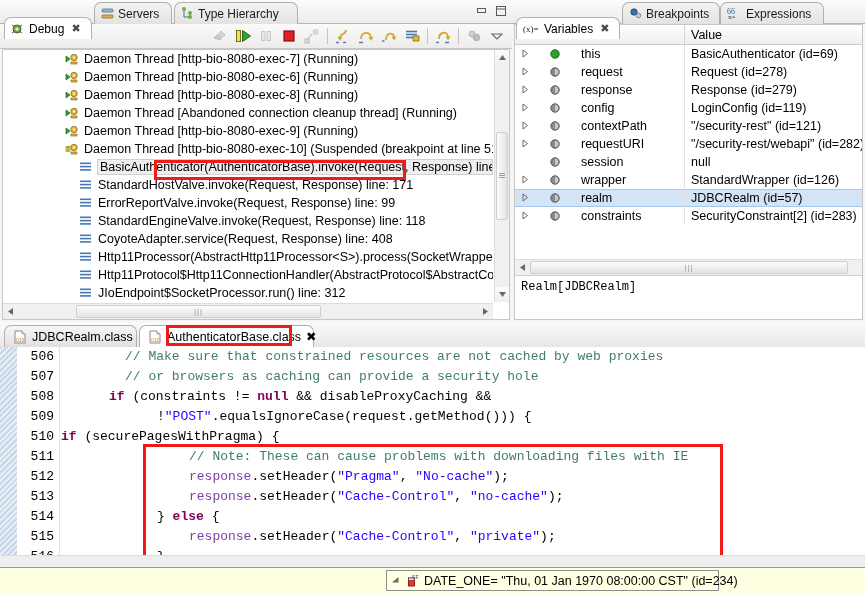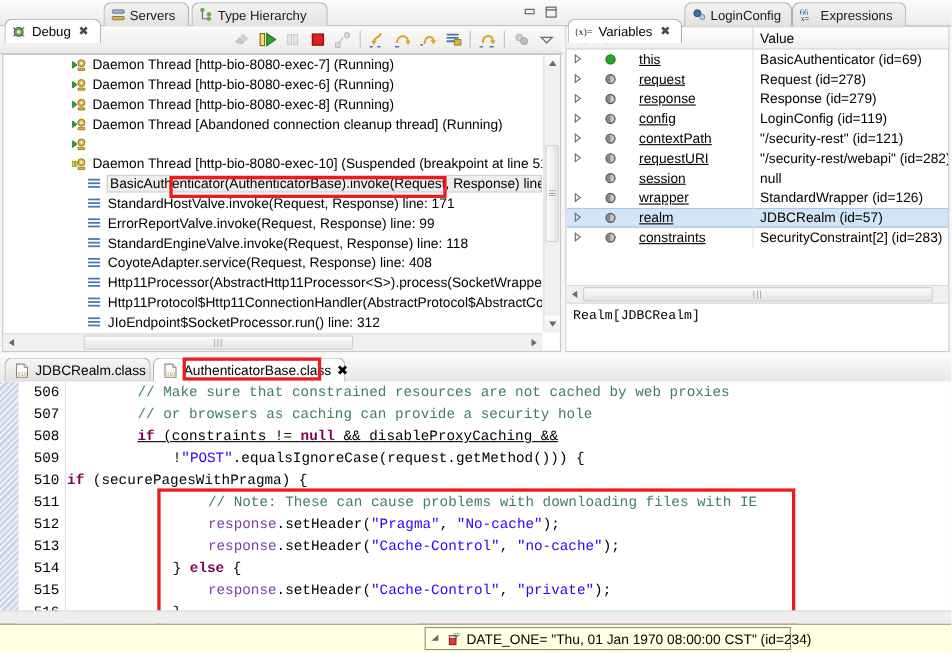--- a/index.html
+++ b/index.html
@@ -103,21 +103,21 @@
   
   .vhead {
     display: flex; height: 20px; font-size: 12.5px;
     background: linear-gradient(#ffffff,#f0efee);
     border-bottom: 1px solid #cfcdcb;
   }
   .vhead .c1 { width: 170px; padding-left: 6px; display: flex; align-items: center; border-right: 1px solid #d7d5d3; }
   .vhead .c2 { flex: 1; padding-left: 6px; display: flex; align-items: center; }
   .vrow { display: flex; height: 18px; font-size: 12.5px; align-items: center; }
   .vrow.selected { background: #d3e4f6; box-shadow: inset 0 1px 0 #a8c7e8, inset 0 -1px 0 #a8c7e8; }
-  .vrow .c1 { width: 170px; display: flex; align-items: center; gap: 17px; padding-left: 6px; border-right: 1px solid #e3e1df; height: 18px; text-decoration: underline; }
+  .vrow .c1 { width: 170px; display: flex; align-items: center; gap: 17px; padding-left: 6px; border-right: 1px solid #e3e1df; height: 18px; }
   .vrow .c2 { flex: 1; padding-left: 6px; white-space: nowrap; overflow: hidden; }
   .twisty { width: 11px; font-size: 9px; color: #5b5b5b; flex: none; }
   .detailpane {
     position: absolute; left: 0; right: 0; bottom: 0; height: 44px;
     background: #ffffff; border-top: 1px solid #d0cecc;
     font-family: "Liberation Mono", monospace; font-size: 12px;
     padding: 4px 6px;
   }
 
   
@@ -353,20 +353,21 @@
           </div>
           <div class="trow" style="padding-left: 62px;">
             <span class="ico" style="margin-right: 5px;">
               <svg width="14" height="14" viewBox="0 0 14 14">
                 <path d="M1 4 L1 10 L5 7 Z" fill="#2f9e2f" stroke="#1a6b1a" stroke-width=".7"></path>
                 <circle cx="9" cy="5.5" r="3.2" fill="#e3b63c" stroke="#8a6a10" stroke-width=".8"></circle>
                 <circle cx="9" cy="5.5" r="1.1" fill="#fff6d8"></circle>
                 <path d="M6 10 L12 10 L12 12 L6 12 Z" fill="#e3b63c" stroke="#8a6a10" stroke-width=".7"></path>
               </svg>
             </span>
+            <span class="lbl">Daemon Thread [http-bio-8080-exec-9] (Running)</span>
           </div>
           <div class="trow" style="padding-left: 62px;">
             <span class="ico" style="margin-right: 5px;">
               <svg width="14" height="14" viewBox="0 0 14 14">
                 <rect x="1" y="4.5" width="1.7" height="5" fill="#d8d85c" stroke="#8a8a10" stroke-width=".6"></rect>
                 <rect x="3.4" y="4.5" width="1.7" height="5" fill="#d8d85c" stroke="#8a8a10" stroke-width=".6"></rect>
                 <circle cx="9" cy="5.5" r="3.2" fill="#e3b63c" stroke="#8a6a10" stroke-width=".8"></circle>
                 <circle cx="9" cy="5.5" r="1.1" fill="#fff6d8"></circle>
                 <path d="M6 10 L12 10 L12 12 L6 12 Z" fill="#e3b63c" stroke="#8a6a10" stroke-width=".7"></path>
               </svg>
@@ -502,21 +503,21 @@
         <span>Variables</span>
         <span class="close">✖</span>
       </div>
       <div class="tab inactive" style="left:110px; width:98px;">
         <span class="ico">
           <svg width="13" height="13" viewBox="0 0 13 13">
             <circle cx="5" cy="5" r="3.2" fill="#3a6ea5" stroke="#1f4670" stroke-width=".8"></circle>
             <circle cx="9.5" cy="8.5" r="2.3" fill="#b9cfe4" stroke="#5c7fa3" stroke-width=".8"></circle>
           </svg>
         </span>
-        <span>LoginConfig</span>
+        <span>Breakpoints</span>
       </div>
       <div class="tab inactive" style="left:208px; width:104px;">
         <span class="ico">
           <svg width="15" height="13" viewBox="0 0 15 13">
             <text x="0" y="7" font-family="Liberation Serif, serif" font-size="8" fill="#2a5fa5">66</text>
             <text x="1" y="12" font-family="Liberation Serif, serif" font-size="7" fill="#2a2a2a">x=</text>
           </svg>
         </span>
         <span>Expressions</span>
       </div>
@@ -735,21 +736,21 @@
           <div class="lnum" style="top: 180px;">515</div>
           <div class="lnum" style="top: 200px;">516</div>
           <div style="position: absolute; left: 17px; width: 44px; height: 20px; background: rgb(238, 238, 238); top: 220px;"></div>
           <div class="lnum" style="top: 220px;">517</div>
           <div class="lnum" style="top: 240px;">518</div>
         </div>
       <div class="hl-row" style="top: 220px;"></div>
         <div class="code" id="code-col">
           <div class="cline" style="padding-left: 64px; line-height: 20px;"><span class="cm">// Make sure that constrained resources are not cached by web proxies</span></div>
           <div class="cline" style="padding-left: 64px; line-height: 20px;"><span class="cm">// or browsers as caching can provide a security hole</span></div>
-          <div class="cline" style="padding-left: 64px; line-height: 20px; text-decoration: underline;"><span class="kw">if</span><span class="pl"> (constraints != </span><span class="kw">null</span><span class="pl"> &amp;&amp; disableProxyCaching &amp;&amp;</span></div>
+          <div class="cline" style="padding-left: 48px; line-height: 20px;"><span class="kw">if</span><span class="pl"> (constraints != </span><span class="kw">null</span><span class="pl"> &amp;&amp; disableProxyCaching &amp;&amp;</span></div>
           <div class="cline" style="padding-left: 96px; line-height: 20px;"><span class="pl">!</span><span class="st">"POST"</span><span class="pl">.equalsIgnoreCase(request.getMethod())) {</span></div>
           <div class="cline" style="line-height: 20px;"><span class="kw">if</span><span class="pl"> (securePagesWithPragma) {</span></div>
           <div class="cline" style="padding-left: 128px; line-height: 20px;"><span class="cm">// Note: These can cause problems with downloading files with IE</span></div>
           <div class="cline" style="padding-left: 128px; line-height: 20px;"><span class="sf">response</span><span class="pl">.setHeader(</span><span class="st">"Pragma"</span><span class="pl">, </span><span class="st">"No-cache"</span><span class="pl">);</span></div>
           <div class="cline" style="padding-left: 128px; line-height: 20px;"><span class="sf">response</span><span class="pl">.setHeader(</span><span class="st">"Cache-Control"</span><span class="pl">, </span><span class="st">"no-cache"</span><span class="pl">);</span></div>
           <div class="cline" style="padding-left: 96px; line-height: 20px;"><span class="pl">} </span><span class="kw">else</span><span class="pl"> {</span></div>
           <div class="cline" style="padding-left: 128px; line-height: 20px;"><span class="sf">response</span><span class="pl">.setHeader(</span><span class="st">"Cache-Control"</span><span class="pl">, </span><span class="st">"private"</span><span class="pl">);</span></div>
           <div class="cline" style="padding-left: 96px; line-height: 20px;"><span class="pl">}</span></div>
           <div class="cline" style="padding-left: 96px; line-height: 20px;"><span class="sf">response</span><span class="pl">.setHeader(</span><span class="st">"Expires"</span><span class="pl">, </span><span class="fld">DATE_ONE</span><span class="pl">);</span></div>
           <div class="cline" style="padding-left: 64px; line-height: 20px;"><span class="pl">}</span></div>

